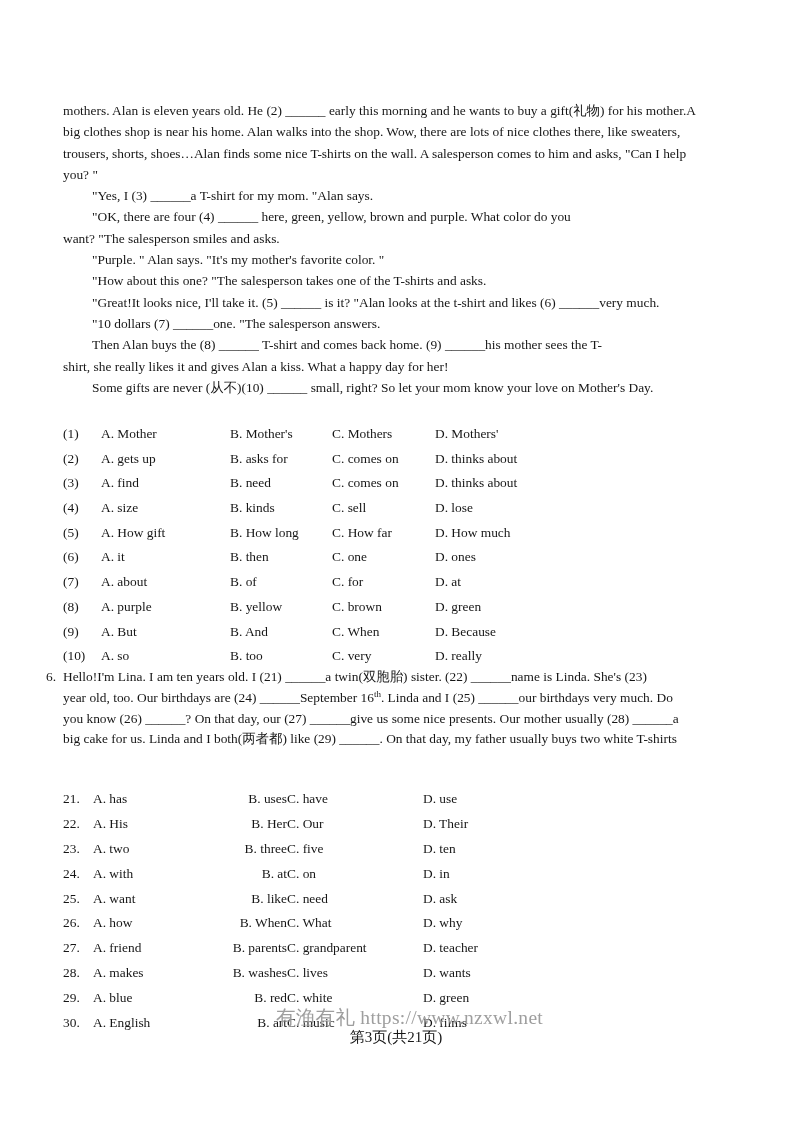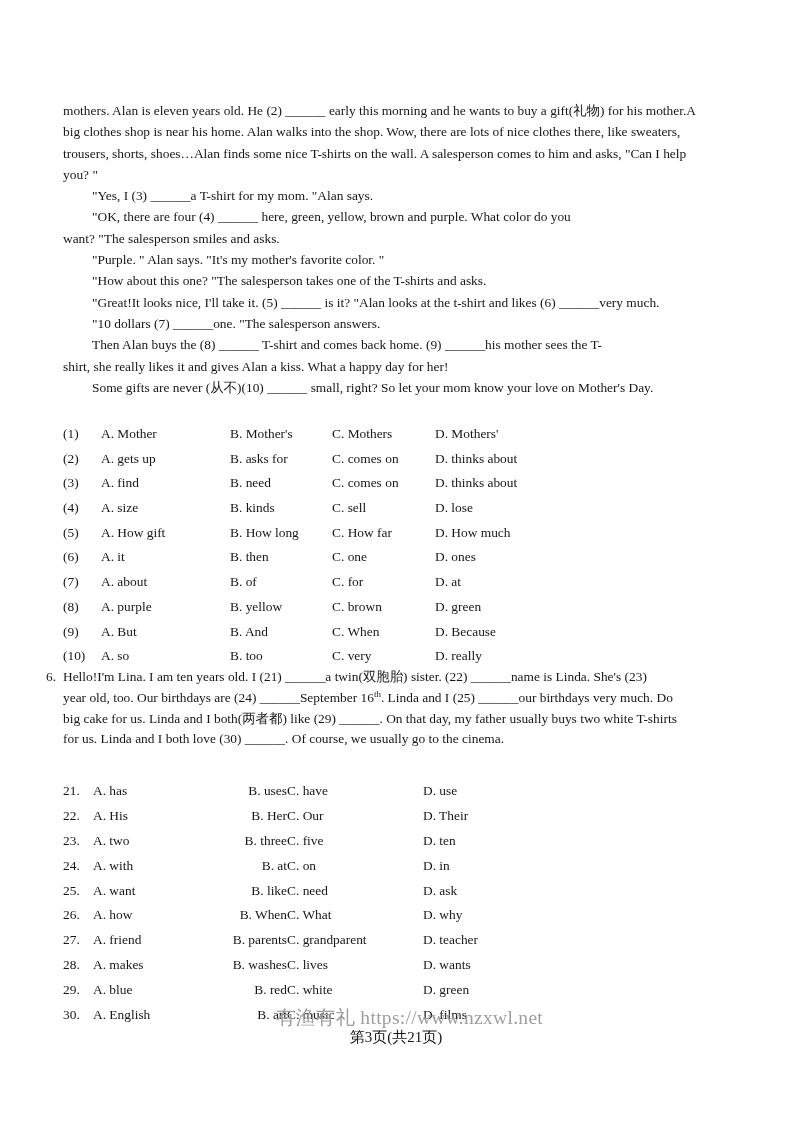--- a/index.html
+++ b/index.html
@@ -25,21 +25,21 @@
   #options2{top:779px;}
   .opt-row{display:flex;align-items:baseline;white-space:nowrap;}
   #options1 .opt-row{height:24.7px;line-height:24.7px;}
   #options2 .opt-row{height:24.9px;line-height:24.9px;}
   .col{flex:none;display:inline-block;}
   #options1 .col-num{min-width:38px;}
   #options1 .col-a{width:129px;}
   #options1 .col-b{width:102px;}
   #options1 .col-c{width:103px;}
   #options2 .col-num{min-width:30px;}
-  #options2 .col-a{width:95px;}
+  #options2 .col-a{width:95px;margin-top:8px;}
   #options2 .col-b{width:99px;text-align:right;}
   #options2 .col-c{width:136px;}
   .footer{
     position:absolute;top:1028px;left:0;width:792px;
     text-align:center;font-size:15px;color:#161616;
   }
   .watermark{
     position:absolute;top:1004px;left:276px;
     font-family:Liberation Serif, serif;
     font-size:19.5px;color:#9e9e9e;letter-spacing:0.3px;
@@ -133,22 +133,22 @@
         <span class="col col-num">(10)</span>
         <span class="col col-a">A. so</span>
         <span class="col col-b">B. too</span>
         <span class="col col-c">C. very</span>
         <span class="col col-d">D. really</span>
       </div>
     </section>
   <section id="passage2" class="passage">
       <div class="line"><span class="qnum">6.</span>Hello!I'm Lina. I am ten years old. I (21) ______a twin(双胞胎) sister. (22) ______name is Linda. She's (23)</div>
       <div class="line">year old, too. Our birthdays are (24) ______September 16<sup>th</sup>. Linda and I (25) ______our birthdays very much. Do</div>
+      <div class="line">you know (26) ______? On that day, our (27) ______give us some nice presents. Our mother usually (28) ______a</div>
       <div class="line">big cake for us. Linda and I both(两者都) like (29) ______. On that day, my father usually buys two white T-shirts</div>
-      <div class="line">for us. Linda and I both love (30) ______. Of course, we usually go to the cinema.</div>
     </section>
   <section id="options2" class="options">
       <div class="opt-row">
         <span class="col col-num">21.</span>
         <span class="col col-a">A. has</span>
         <span class="col col-b">B. uses</span>
         <span class="col col-c">C. have</span>
         <span class="col col-d">D. use</span>
       </div>
       <div class="opt-row">

